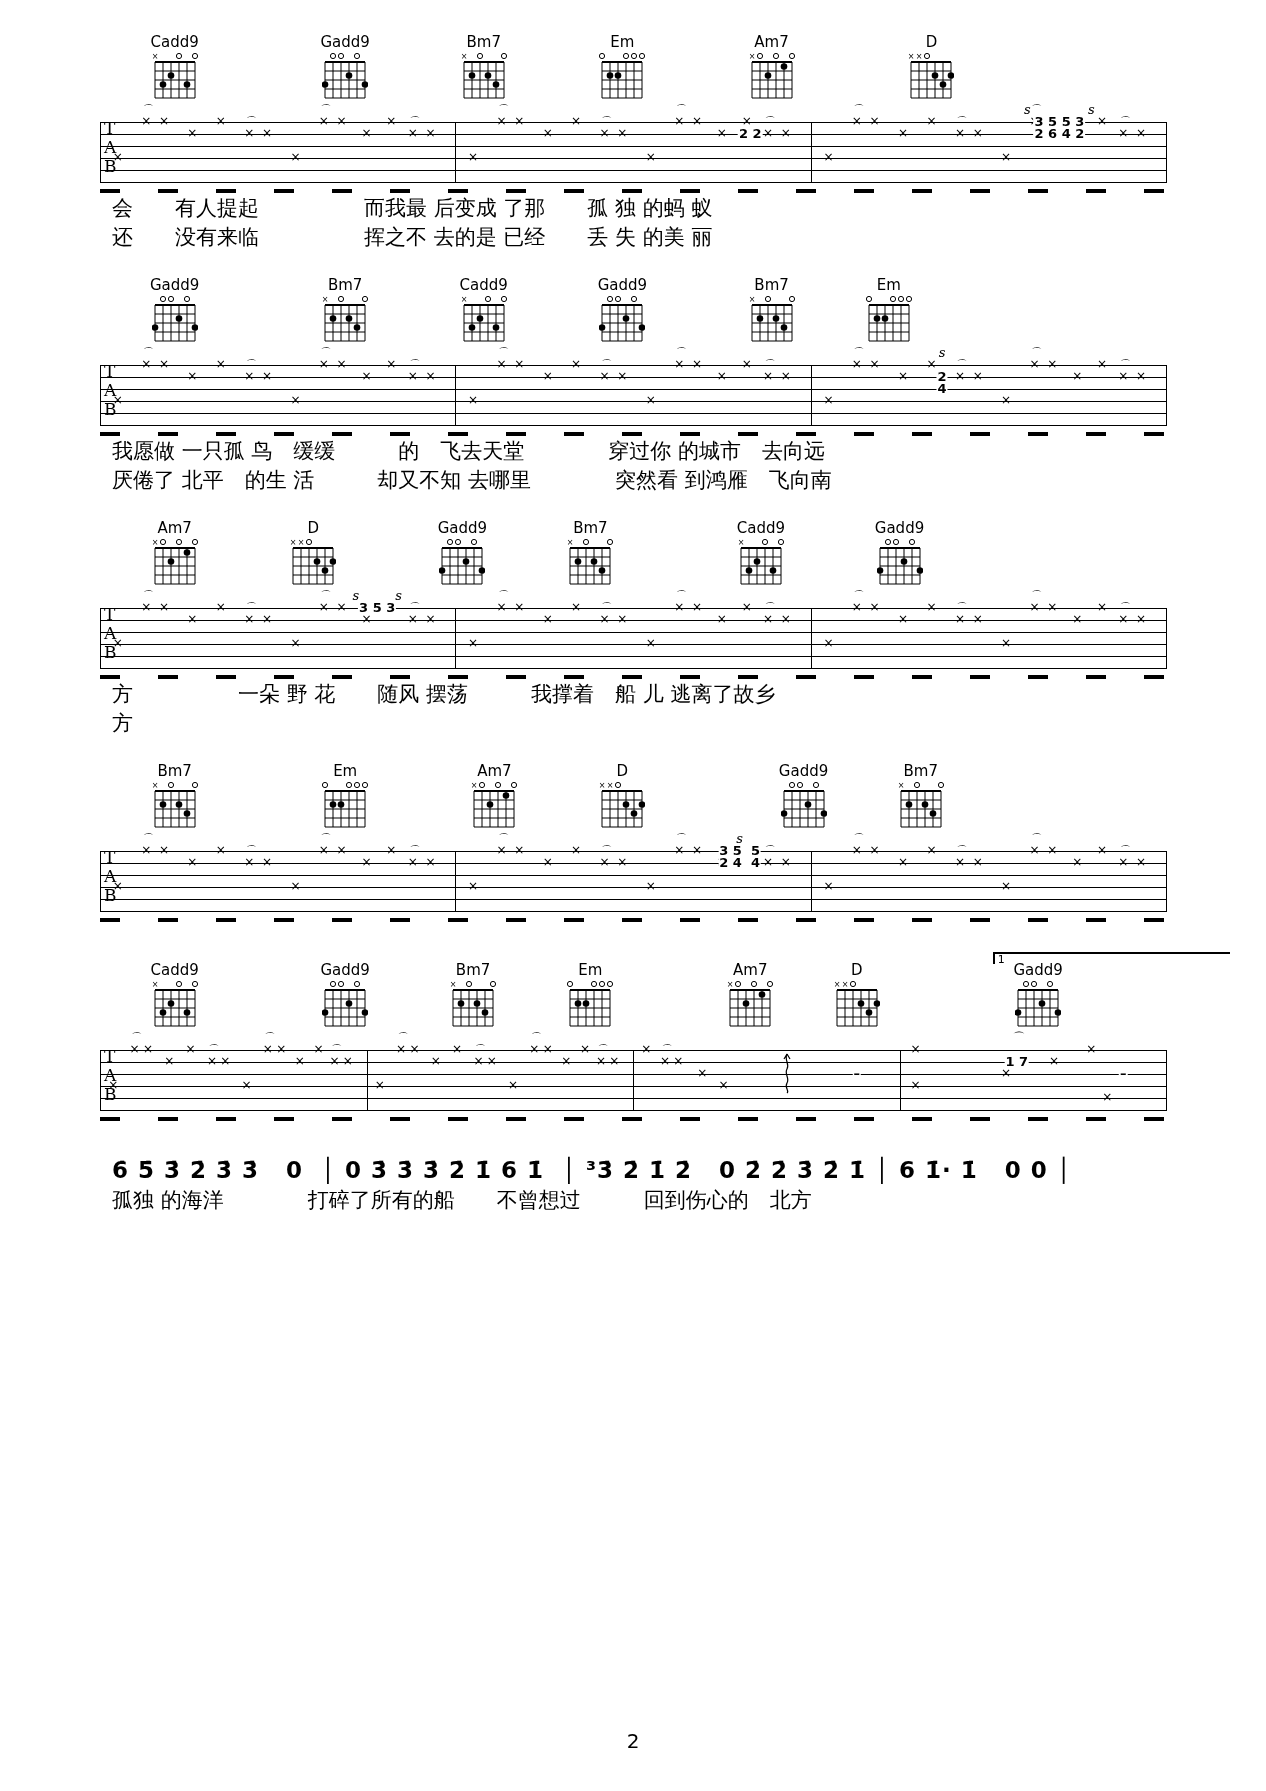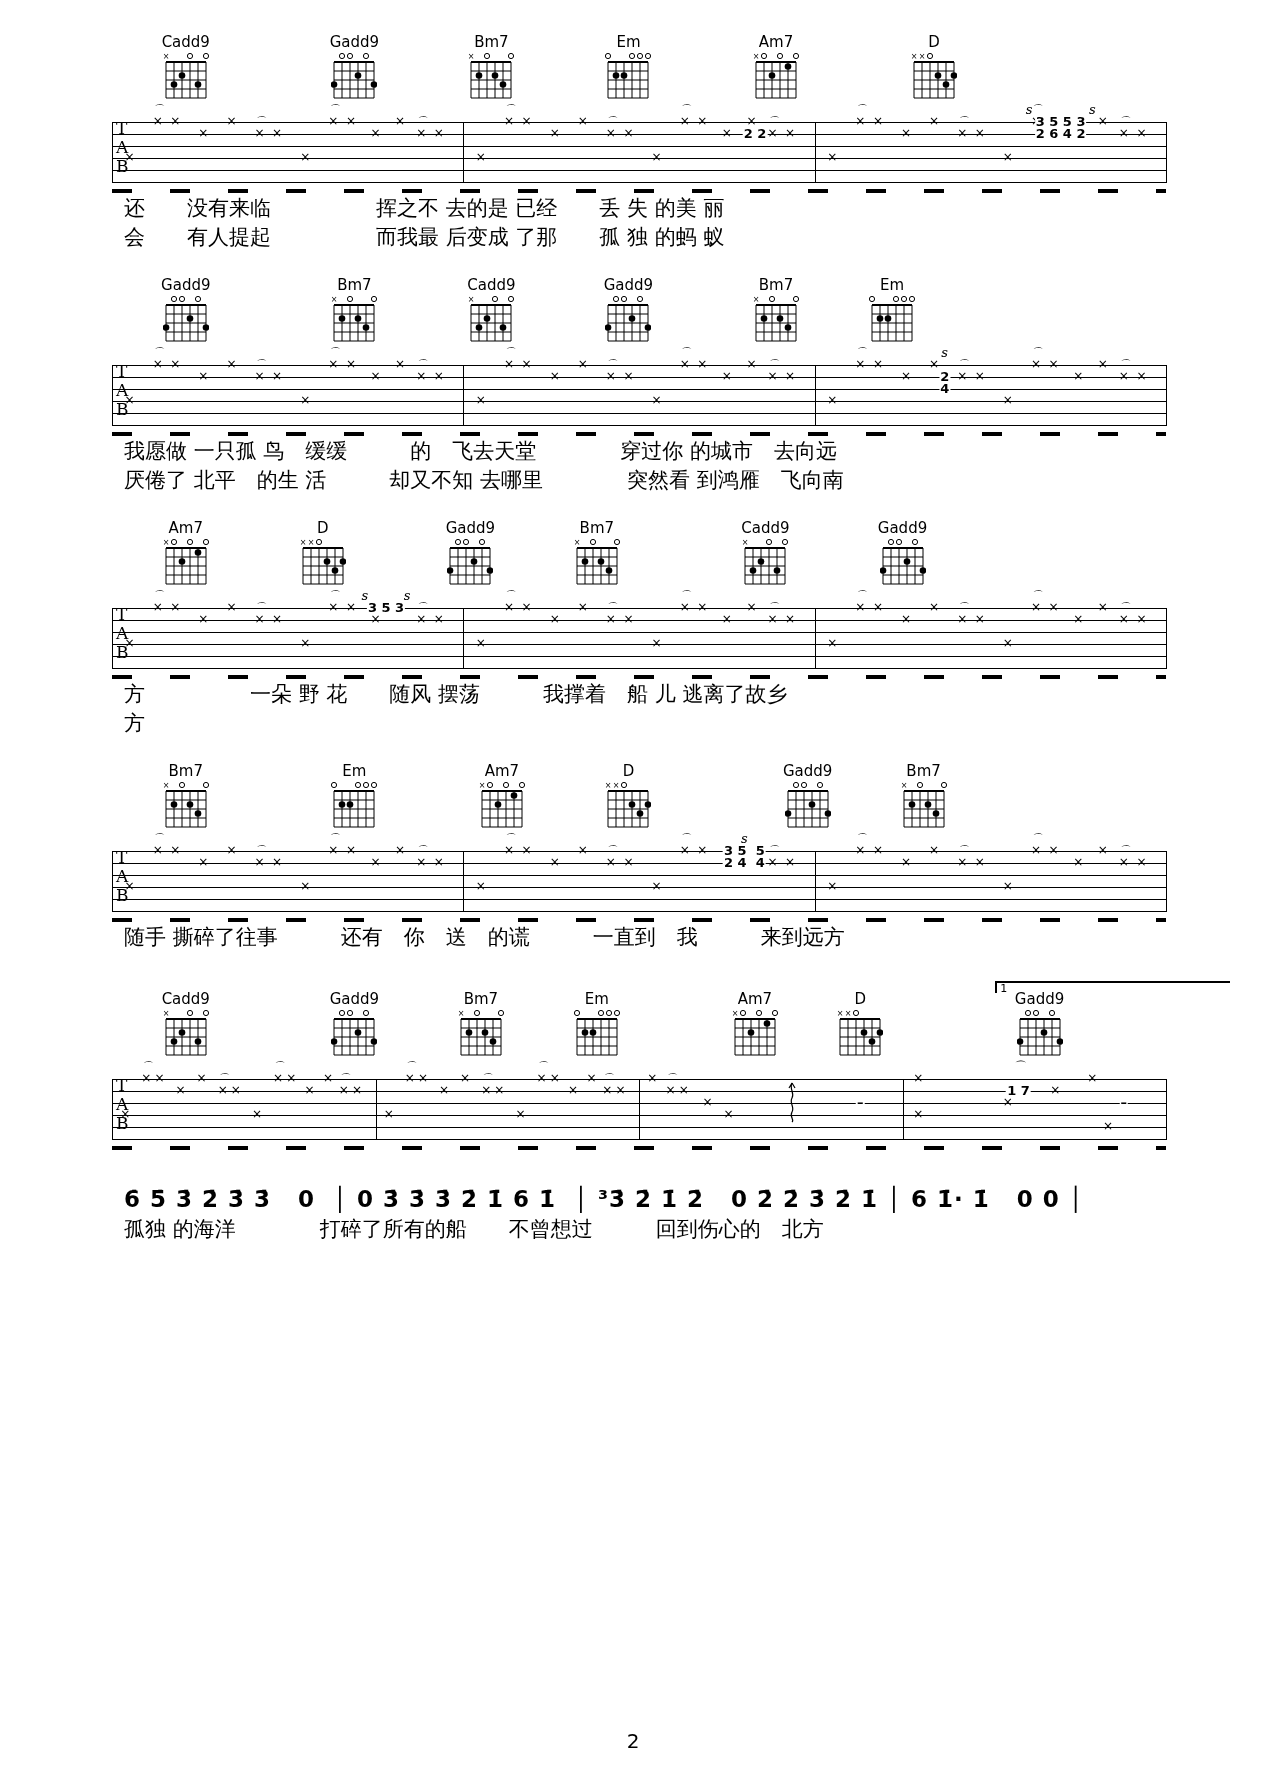--- a/index.html
+++ b/index.html
@@ -1,19 +1,19 @@
 <!DOCTYPE html>
 <html><head>
 <meta charset="utf-8">
 <style>
   html,body{margin:0;padding:0;background:#e8e8e8;}
   .page{width:1266px;height:1791px;background:#ffffff;position:relative;margin:0 auto;
         font-family:"DejaVu Sans",sans-serif;color:#000;overflow:hidden;}
   .systems{position:absolute;top:34px;left:0;right:0;}
-  .system{position:relative;margin-bottom:26px;padding-left:12px;}
+  .system{position:relative;margin-bottom:26px;}
   .chord-row{position:relative;height:84px;margin:0 100px;}
   .chord{position:absolute;top:0;transform:translateX(-50%);text-align:center;width:72px;}
   .chord-name{font-size:15px;line-height:16px;letter-spacing:0;}
   .staff{position:relative;height:68px;margin:0 100px;}
   .staff-line{position:absolute;left:0;right:0;height:1px;background:#000;}
   .tab-letter{position:absolute;left:4px;font-family:"DejaVu Serif",serif;font-size:17px;line-height:17px;}
   .barline{position:absolute;width:1px;background:#000;top:4px;height:61px;}
   .xmark{position:absolute;font-size:12px;line-height:12px;transform:translateX(-50%);}
   .arc{position:absolute;font-size:11px;line-height:10px;transform:translateX(-30%);}
   .tab-ann{position:absolute;font-size:13px;font-weight:bold;line-height:13px;
@@ -217,22 +217,22 @@
           <span class="xmark" style="left: 96%; top: 9px;">×</span>
           <span class="arc" style="left: 96%; top: -1px;">⌒</span>
           <span class="xmark" style="left: 97.6667%; top: 9px;">×</span>
           <span class="tab-ann above" style="left: 87%; top: -15px;">s</span>
           <span class="tab-ann above" style="left: 93%; top: -15px;">s</span>
           <span class="tab-ann" style="left: 90%; top: -3px;">3 5 5 3</span>
           <span class="tab-ann" style="left: 90%; top: 9px;">2 6 4 2</span>
           <span class="tab-ann" style="left: 61%; top: 9px;">2 2</span>
         </div>
         <div class="beams"></div>
+        <div class="lyric">会　　有人提起　　　　　而我最 后变成 了那　　孤 独 的蚂 蚁</div>
         <div class="lyric">还　　没有来临　　　　　挥之不 去的是 已经　　丢 失 的美 丽</div>
-        <div class="lyric">会　　有人提起　　　　　而我最 后变成 了那　　孤 独 的蚂 蚁</div>
       </div>
       <div class="system">
         <div class="chord-row">
           <div class="chord" style="left: 7%;"><div class="chord-name">Gadd9</div><svg width="46" height="50">
               <line x1="3" y1="12" x2="3" y2="48" stroke="#000" stroke-width="1"></line>
               <line x1="11" y1="12" x2="11" y2="48" stroke="#000" stroke-width="1"></line>
               <line x1="19" y1="12" x2="19" y2="48" stroke="#000" stroke-width="1"></line>
               <line x1="27" y1="12" x2="27" y2="48" stroke="#000" stroke-width="1"></line>
               <line x1="35" y1="12" x2="35" y2="48" stroke="#000" stroke-width="1"></line>
               <line x1="43" y1="12" x2="43" y2="48" stroke="#000" stroke-width="1"></line>
@@ -796,21 +796,20 @@
           <span class="xmark" style="left: 91.6667%; top: 9px;">×</span>
           <span class="xmark" style="left: 94%; top: -3px;">×</span>
           <span class="xmark" style="left: 96%; top: 9px;">×</span>
           <span class="arc" style="left: 96%; top: -1px;">⌒</span>
           <span class="xmark" style="left: 97.6667%; top: 9px;">×</span>
           <span class="tab-ann above" style="left: 60%; top: -15px;">s</span>
           <span class="tab-ann" style="left: 60%; top: -3px;">3 5  5</span>
           <span class="tab-ann" style="left: 60%; top: 9px;">2 4  4</span>
         </div>
         <div class="beams"></div>
-        <div class="lyric">随手 撕碎了往事　　　还有　你　送　的谎　　　一直到　我　　　来到远方</div>
       </div>
       <div class="system">
         <div class="volta-wrap">
           <div class="volta" style="left: 79%;">
             <span class="volta-label">1</span>
           </div>
         </div>
         <div class="chord-row">
           <div class="chord" style="left: 7%;"><div class="chord-name">Cadd9</div><svg width="46" height="50">
               <line x1="3" y1="12" x2="3" y2="48" stroke="#000" stroke-width="1"></line>

